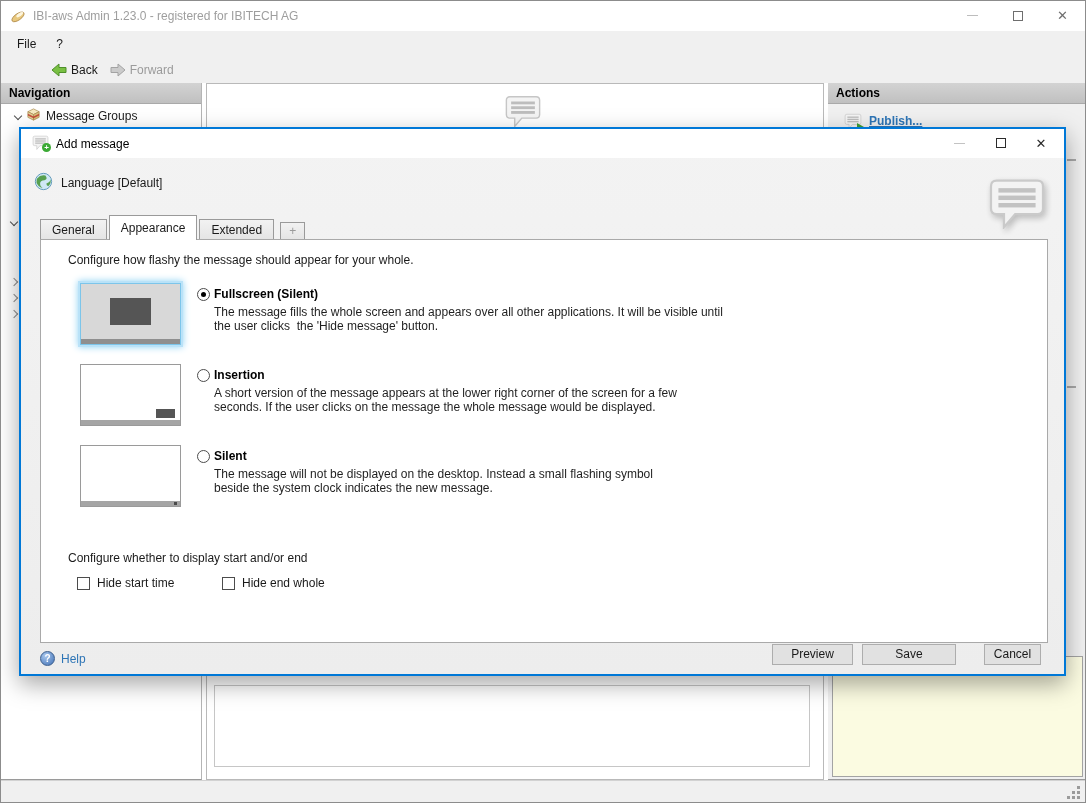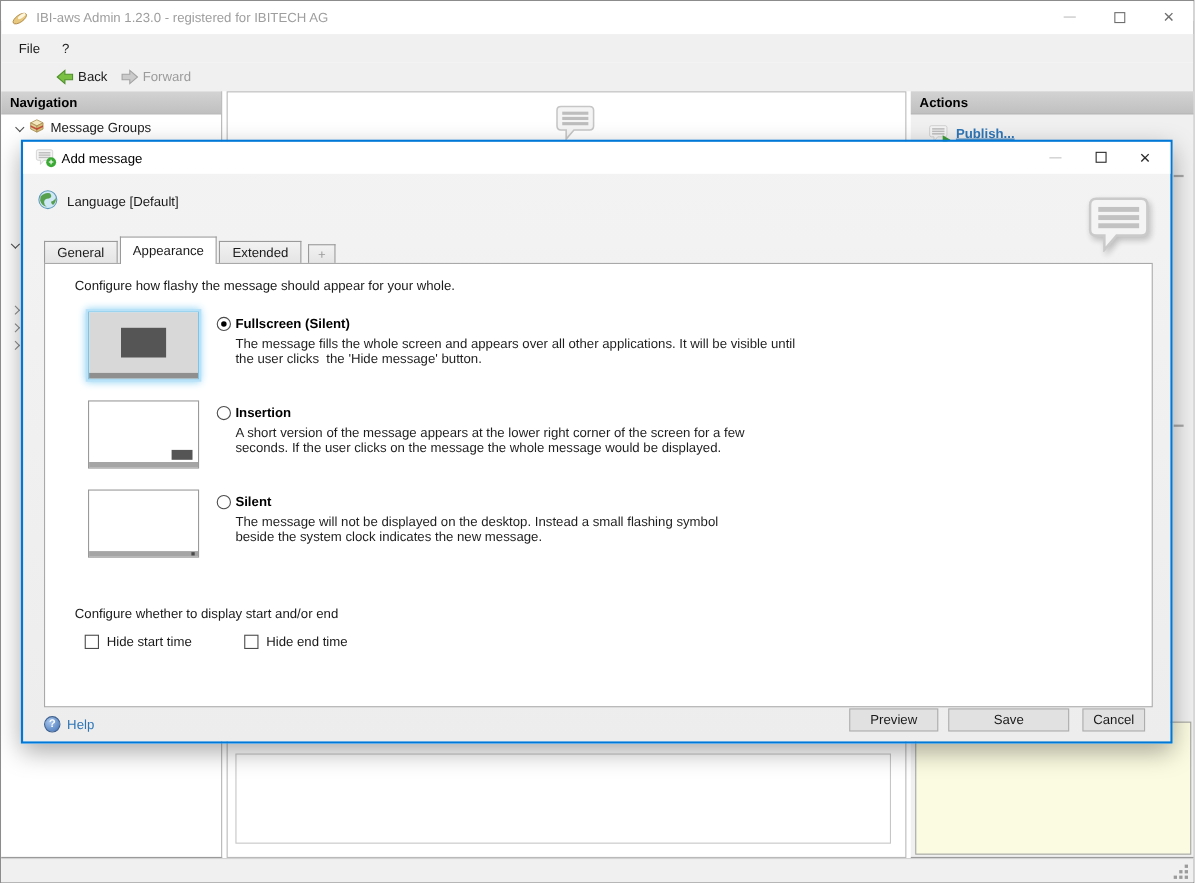--- a/index.html
+++ b/index.html
@@ -89,21 +89,21 @@
   .time-label { position:absolute; left:27px; top:311px; }
   .cb-row { position:absolute; top:336px; display:flex; align-items:center; gap:7px; }
   .cb-row.first { left:36px; } .cb-row.second { left:181px; }
   .checkbox { width:13px; height:13px; border:1px solid #4c4c4c; background:#fff; }
 
   .dlg-footer { position:absolute; left:0; bottom:0; width:100%; height:33px; }
   .help-link { position:absolute; left:19px; bottom:8px; display:flex; align-items:center; gap:6px; color:#2e75b6; cursor:pointer; }
   .help-icon { width:15px; height:15px; border-radius:50%; background:radial-gradient(circle at 35% 30%, #a9c8ee, #3f6fb4); border:1px solid #3c5f8e; color:#fff; font-size:10px; font-weight:bold; display:flex; align-items:center; justify-content:center; }
   .btn { position:absolute; bottom:9px; height:21px; background:#e1e1e1; border:1px solid #adadad; text-align:center; line-height:19px; cursor:pointer; }
   .btn-preview { left:751px; width:81px; }
-  .btn-save { left:841px; width:110px; }
+  .btn-save { left:841px; width:94px; }
   .btn-cancel { left:963px; width:57px; }
 
   .badge-plus { position:absolute; left:10px; top:8px; width:9px; height:9px; border-radius:50%; background:#3baa35; color:#fff; font-size:8px; line-height:9px; text-align:center; font-weight:bold; }
   .pub-icon-wrap { position:relative; width:18px; height:16px; }
   .badge-arrow { position:absolute; right:-2px; bottom:-2px; width:0; height:0; border-left:7px solid #3f9e34; border-top:4px solid transparent; border-bottom:4px solid transparent; }
 </style>
 </head>
 <body>
 
 <svg style="position:absolute;width:0;height:0">
@@ -286,21 +286,21 @@
         <div class="opt-desc narrow">The message will not be displayed on the desktop. Instead a small flashing symbol beside the system clock indicates the new message.</div>
       </div>
 
       <div class="time-label">Configure whether to display start and/or end</div>
       <div class="cb-row first">
         <span class="checkbox"></span>
         <span>Hide start time</span>
       </div>
       <div class="cb-row second">
         <span class="checkbox"></span>
-        <span>Hide end time</span>
+        <span>Hide end whole</span>
       </div>
     </div>
 
     <div class="dlg-footer">
       <div class="help-link">
         <span class="help-icon">?</span>
         <span>Help</span>
       </div>
       <div class="btn btn-preview">Preview</div>
       <div class="btn btn-save">Save</div>

